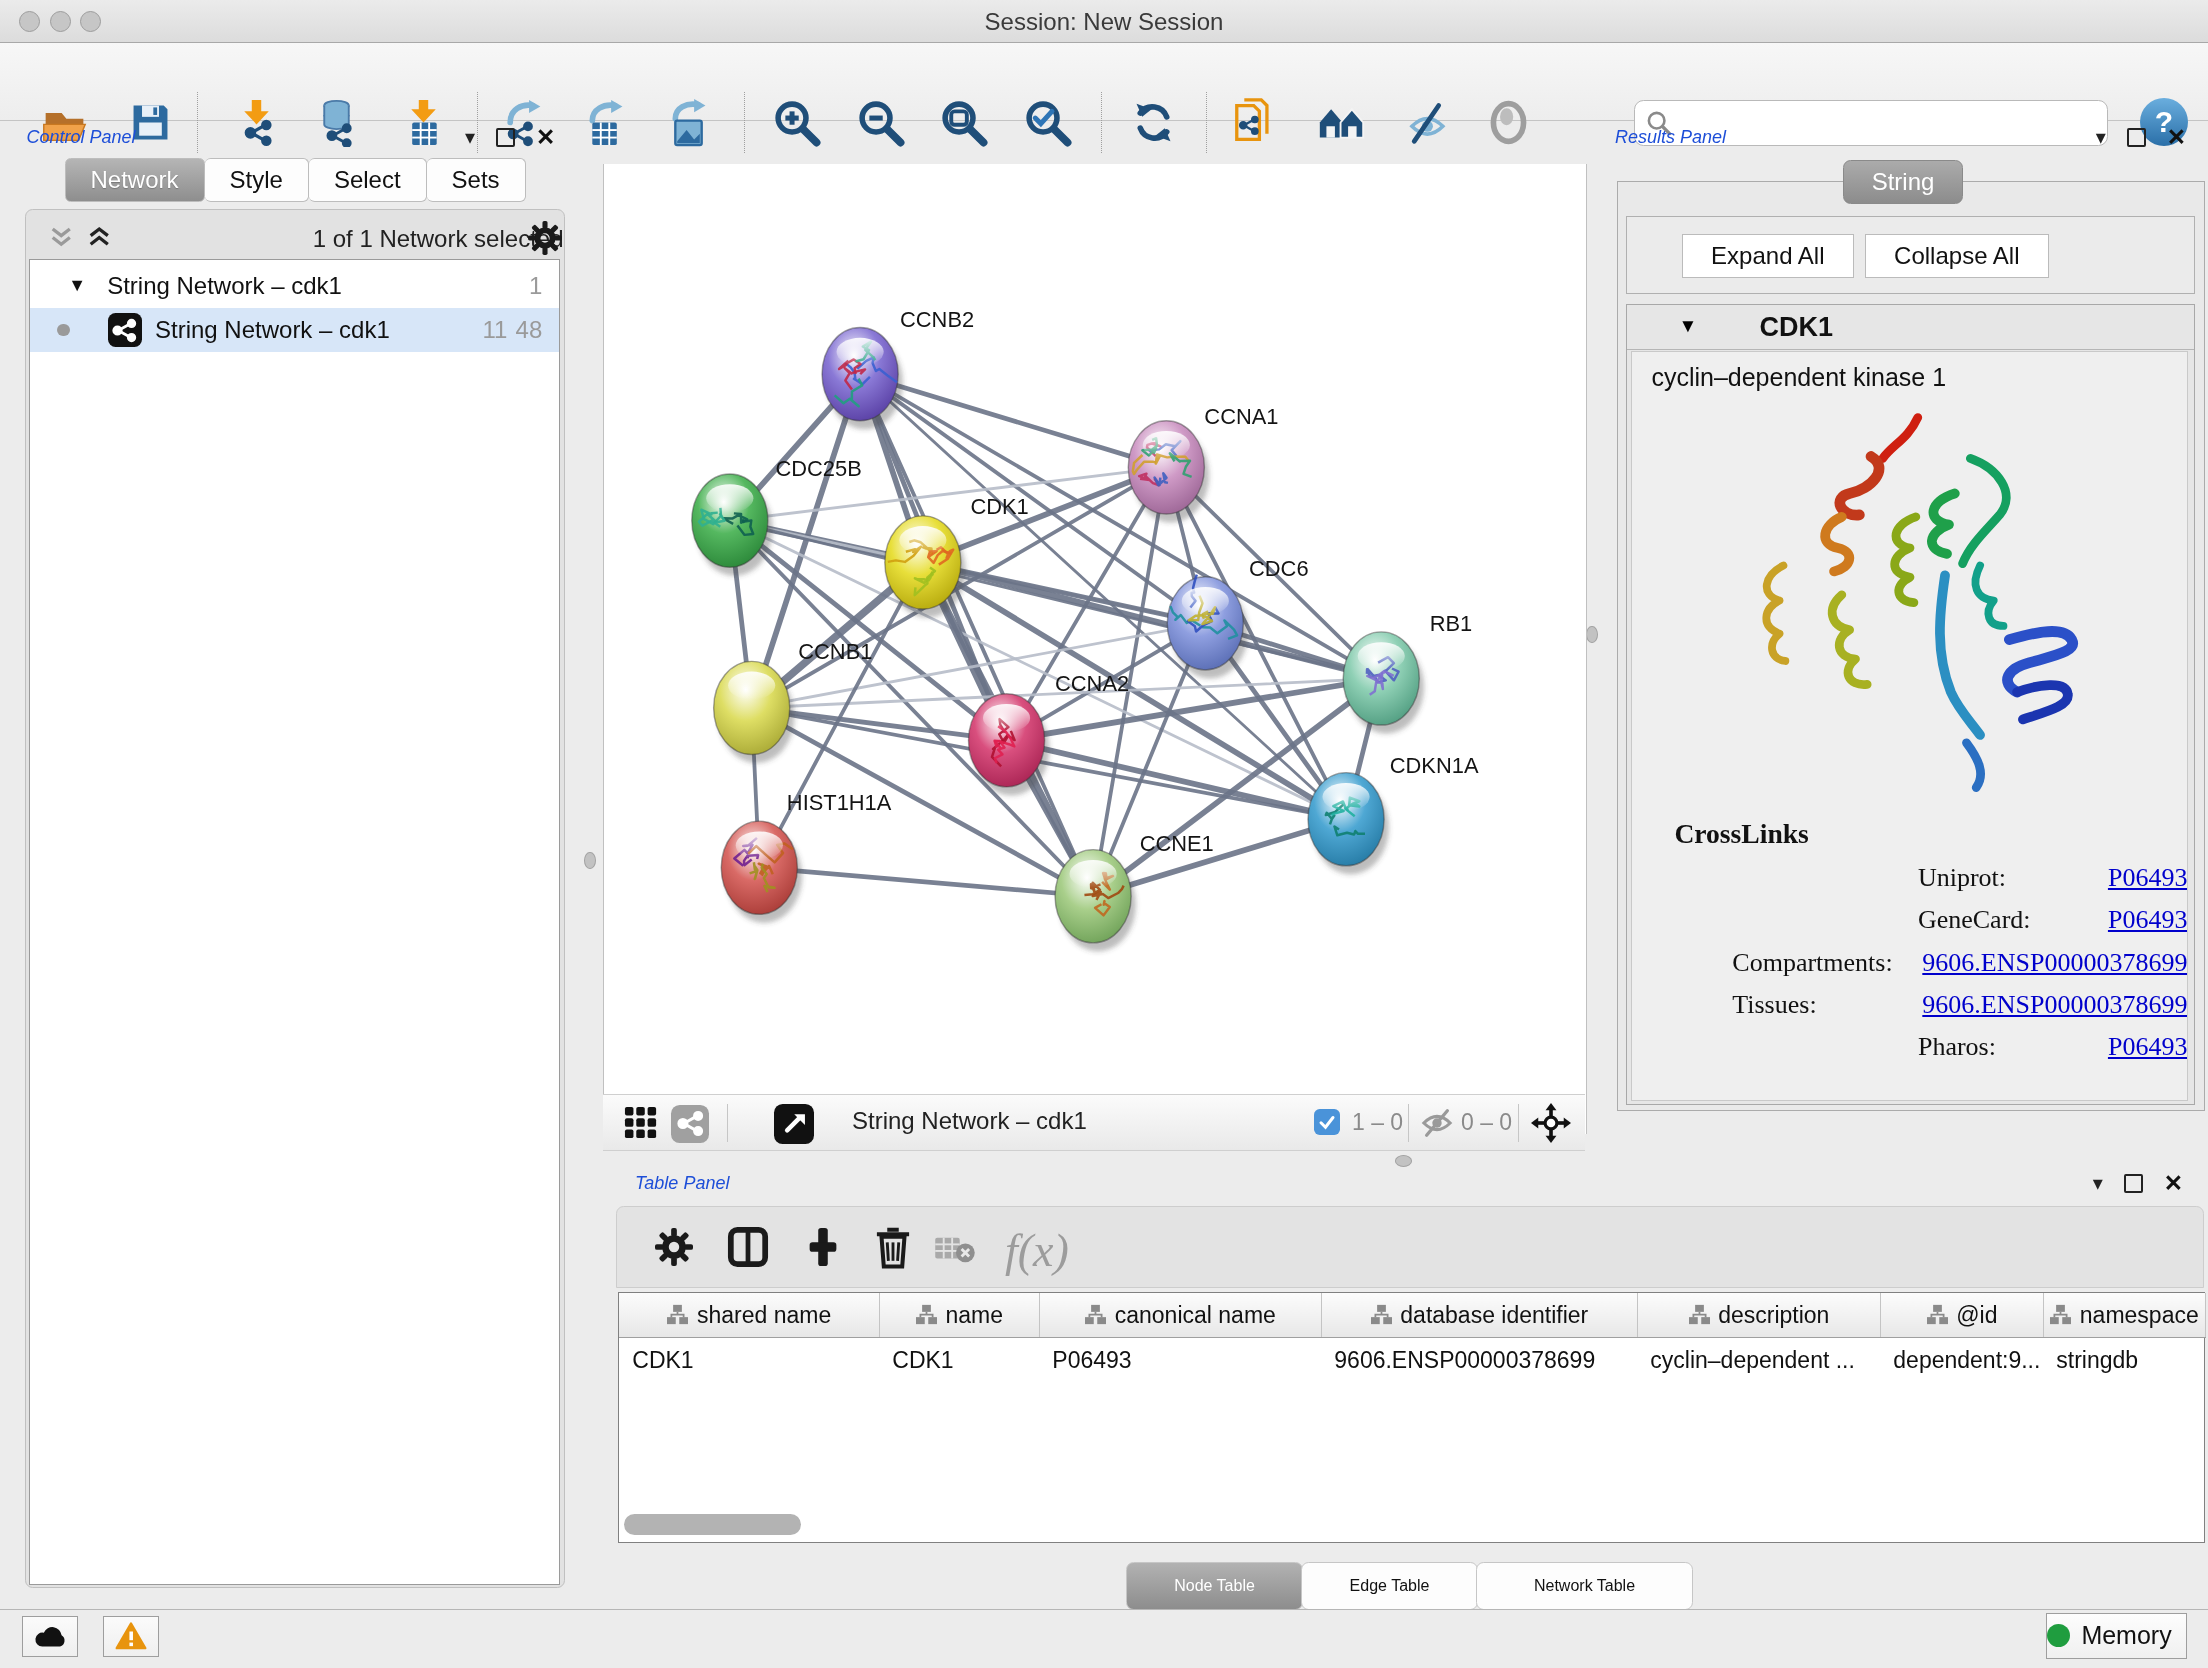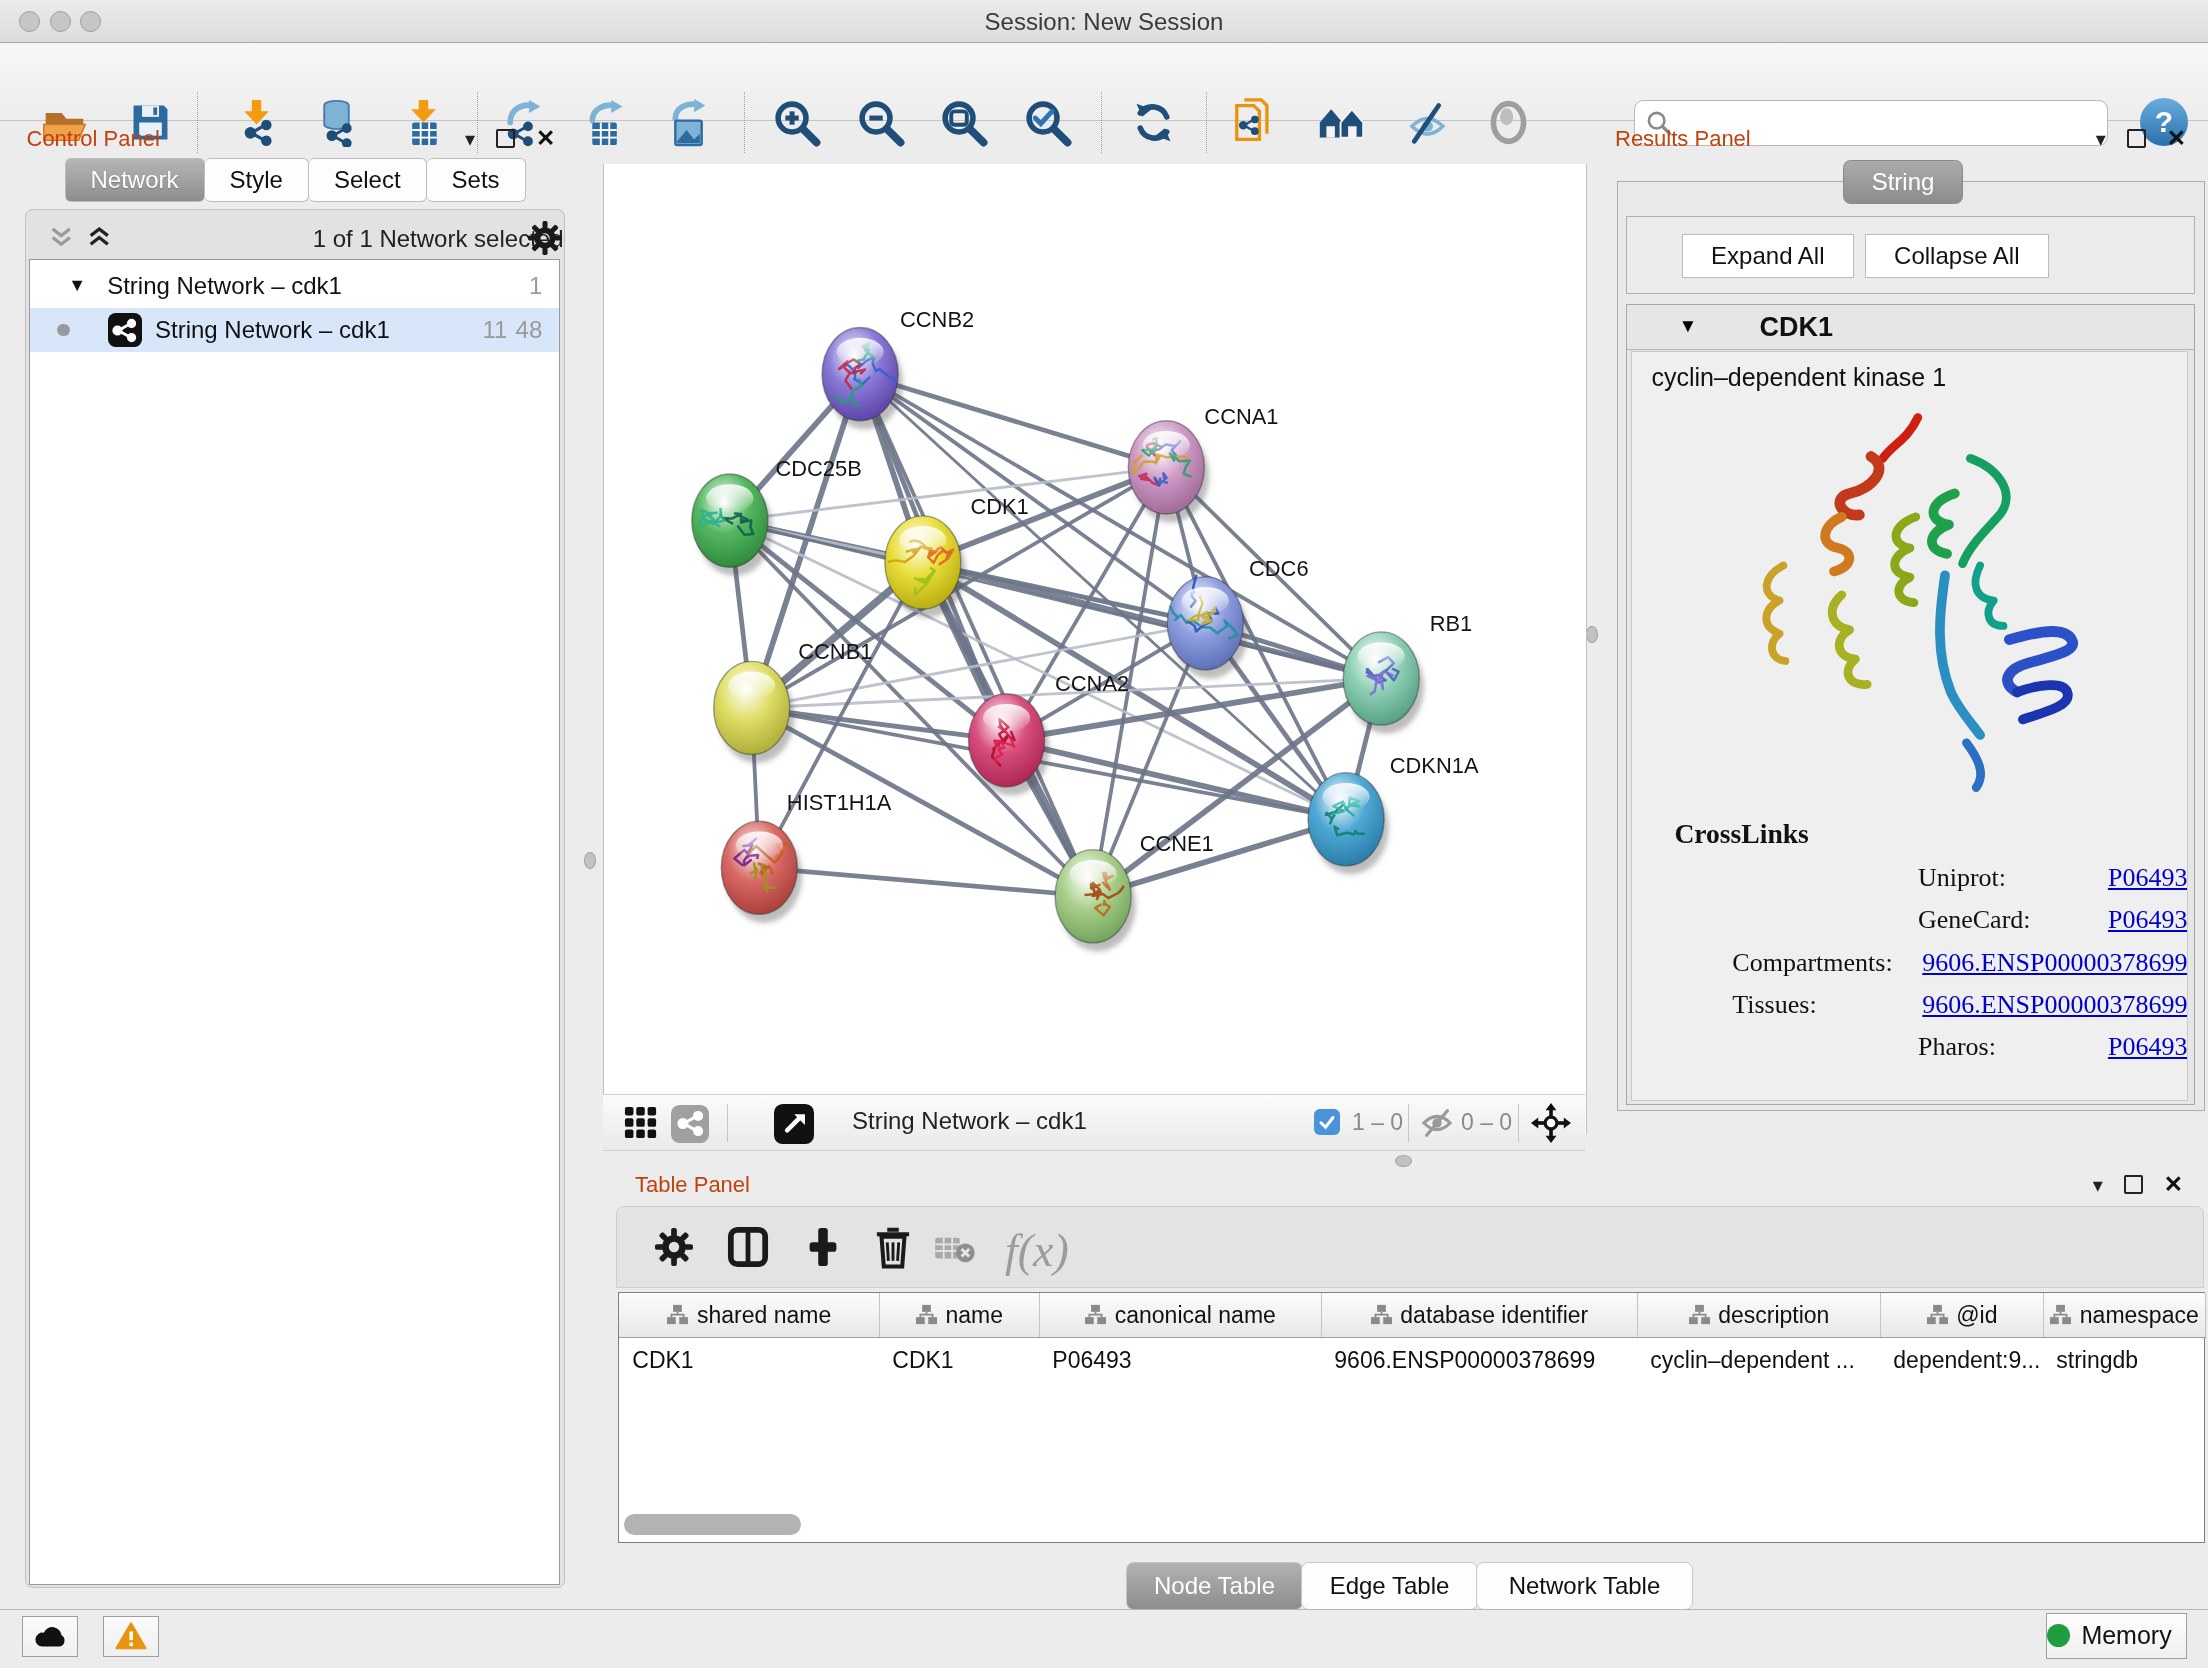--- a/index.html
+++ b/index.html
@@ -9,21 +9,21 @@
   #titlebar{left:0;top:0;width:2208px;height:42px;background:linear-gradient(#ebebeb,#dcdcdc);border-bottom:1px solid #a8a8a8;}
   .tlight{width:19px;height:19px;border-radius:50%;background:#c6c6c6;border:1px solid #9d9d9d;display:inline-block;}
   #wintitle{left:0;top:7.6px;width:2208px;text-align:center;font-size:24px;color:#3a3a3a;}
   
   #toolbar{left:0;top:43px;width:2208px;height:77px;background:linear-gradient(#f7f7f7,#ededed);border-bottom:1px solid #c4c4c4;}
   .tbicon{position:absolute;top:55px;width:49px;height:49px;}
   .tbsep{position:absolute;top:49px;width:0;height:61px;border-left:1.9px dotted #9f9f9f;}
   #searchbox{left:1634px;top:57px;width:472px;height:44px;background:#fff;border:1.9px solid #b9b9b9;border-radius:9.5px;}
   #searchbox input{position:absolute;left:46px;top:3.8px;width:409px;height:32px;border:none;outline:none;font-size:23px;background:transparent;}
   
-  .ph-title{font-size:22px;color:#c2410c;}
+  .ph-title{font-size:18px;color:#1d4ed8;font-style:italic;}
   .ph-controls{display:flex;align-items:center;gap:21px;}
   .tri{font-size:20px;color:#222;line-height:1;}
   .sqico{width:15px;height:15px;border:2.4px solid #222;border-radius:1.9px;}
   .xico{font-size:23px;font-weight:bold;color:#111;line-height:1;}
   
   .tab{display:inline-block;height:42px;line-height:42px;padding:0 25px;background:#fdfdfd;border:1px solid #bdbdbd;border-left:none;
        font-size:24px;color:#111;border-radius:5.7px;}
   .tab.first{border-left:1px solid #bdbdbd;}
   .tab.active{background:linear-gradient(#b5b5b5,#8e8e8e);color:#fff;text-shadow:0 1px 1px #777;}
   #cp-box{left:15px;top:209px;width:538px;height:1377px;background:#e2e2e2;border:1px solid #c0c0c0;border-radius:7.6px;}
@@ -51,21 +51,21 @@
   
   #tp-toolbar{left:616px;top:1206px;width:1586px;height:80px;background:#e3e3e3;border:1px solid #cdcdcd;border-radius:7.6px 7.6px 0 0;}
   #nodetable{left:618px;top:1292px;width:1585px;height:249px;background:#fff;border:1.9px solid #808080;}
   table{border-collapse:collapse;table-layout:fixed;width:1585px;}
   th{height:42px;background:linear-gradient(#fcfcfc,#e7e7e7);border-right:1px solid #c4c4c4;border-bottom:1px solid #9f9f9f;
      font-size:23px;font-weight:normal;color:#111;text-align:center;}
   td{height:42px;font-size:23px;color:#111;padding-left:13.3px;white-space:nowrap;overflow:hidden;}
   .colico{vertical-align:-2.9px;margin-right:7.6px;}
   #hscroll-thumb{left:624px;top:1514px;width:177px;height:21px;background:#b3b3b3;border-radius:10.5px;}
   .btab{position:absolute;top:1562px;height:46px;line-height:46px;text-align:center;background:#fdfdfd;border:1px solid #c6c6c6;
-        font-size:24px;color:#111;border-radius:7.6px;}
+        font-size:16px;color:#111;border-radius:7.6px;}
   .btab.active{background:linear-gradient(#b2b2b2,#8d8d8d);color:#fff;}
   
   #statusbar{left:0;top:1609px;width:2208px;height:59px;background:#ececec;border-top:1px solid #b6b6b6;}
   .sb-btn{position:absolute;top:5.7px;width:54px;height:39px;background:linear-gradient(#fbfbfb,#efefef);border:1.9px solid #9e9e9e;
           display:flex;align-items:center;justify-content:center;}
   #memory-btn{position:absolute;right:21px;top:2.9px;width:139px;height:44px;background:linear-gradient(#fdfdfd,#f0f0f0);border:1.9px solid #9e9e9e;
               display:flex;align-items:center;justify-content:flex-start;gap:11.4px;font-size:25px;color:#111;}
   .dot-handle{background:#c2c2c2;border:1px solid #a3a3a3;border-radius:50%;}
   .panel-hdr{display:flex;justify-content:space-between;align-items:center;}
 </style>

